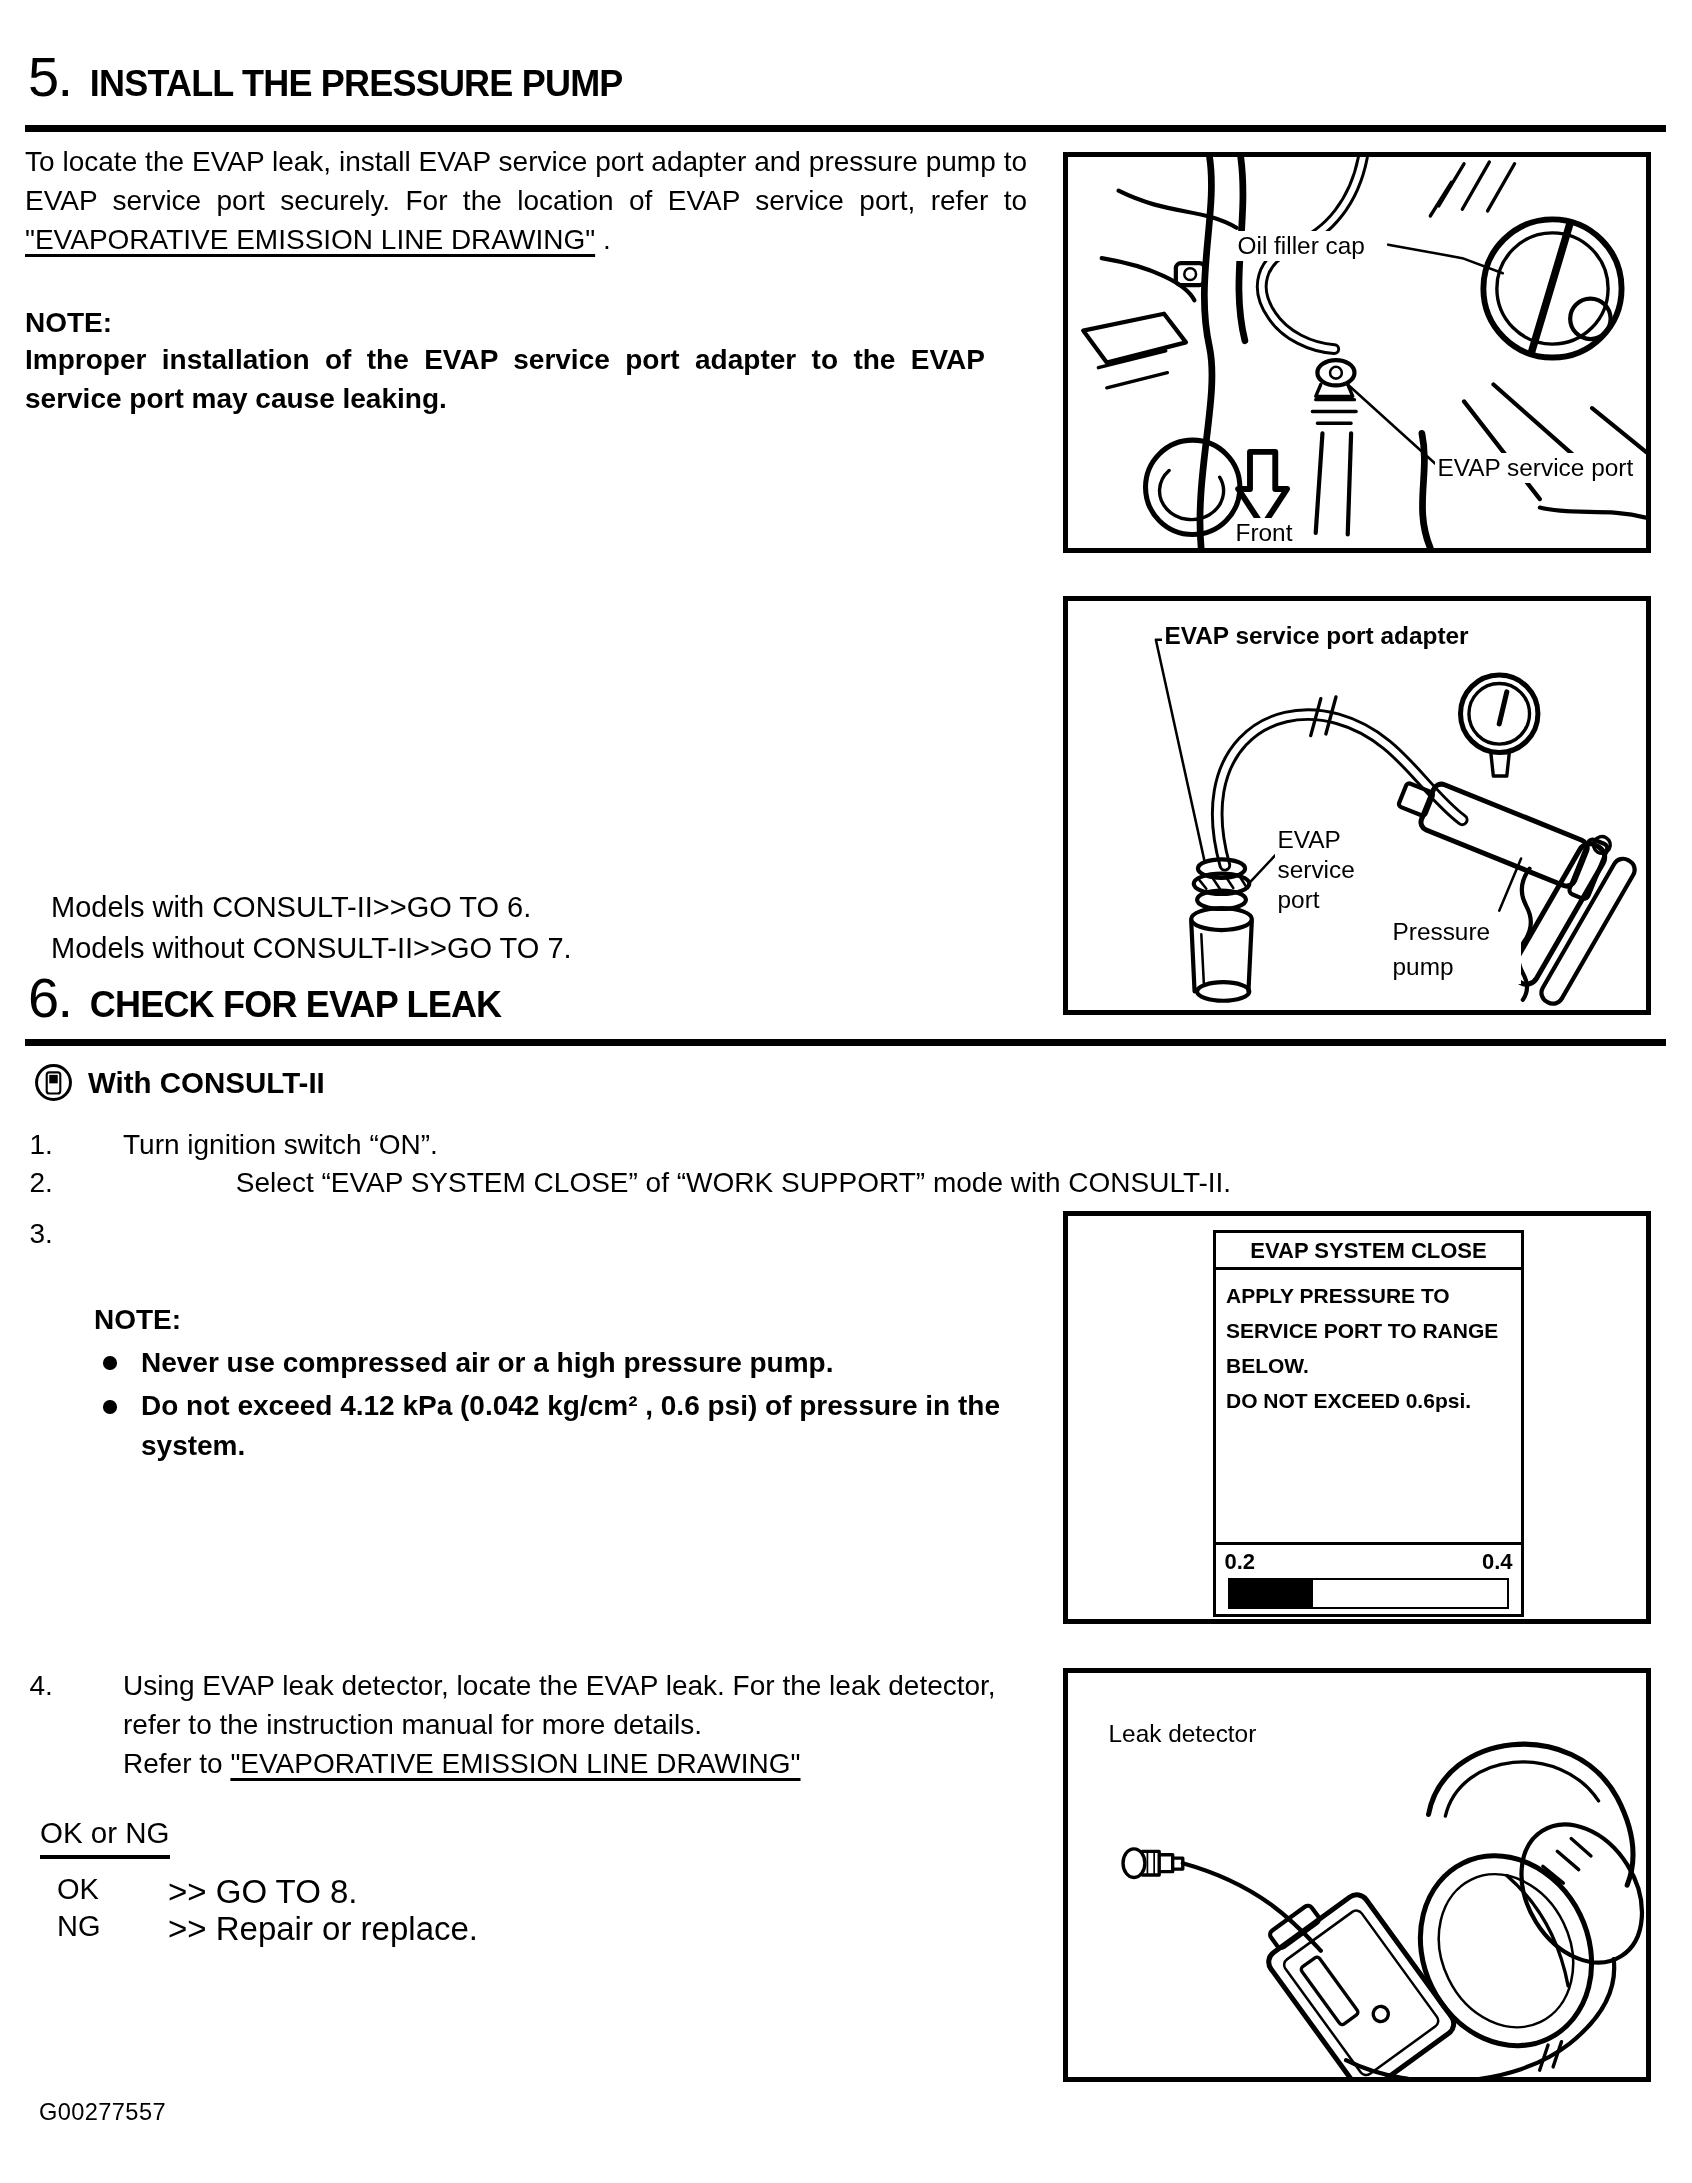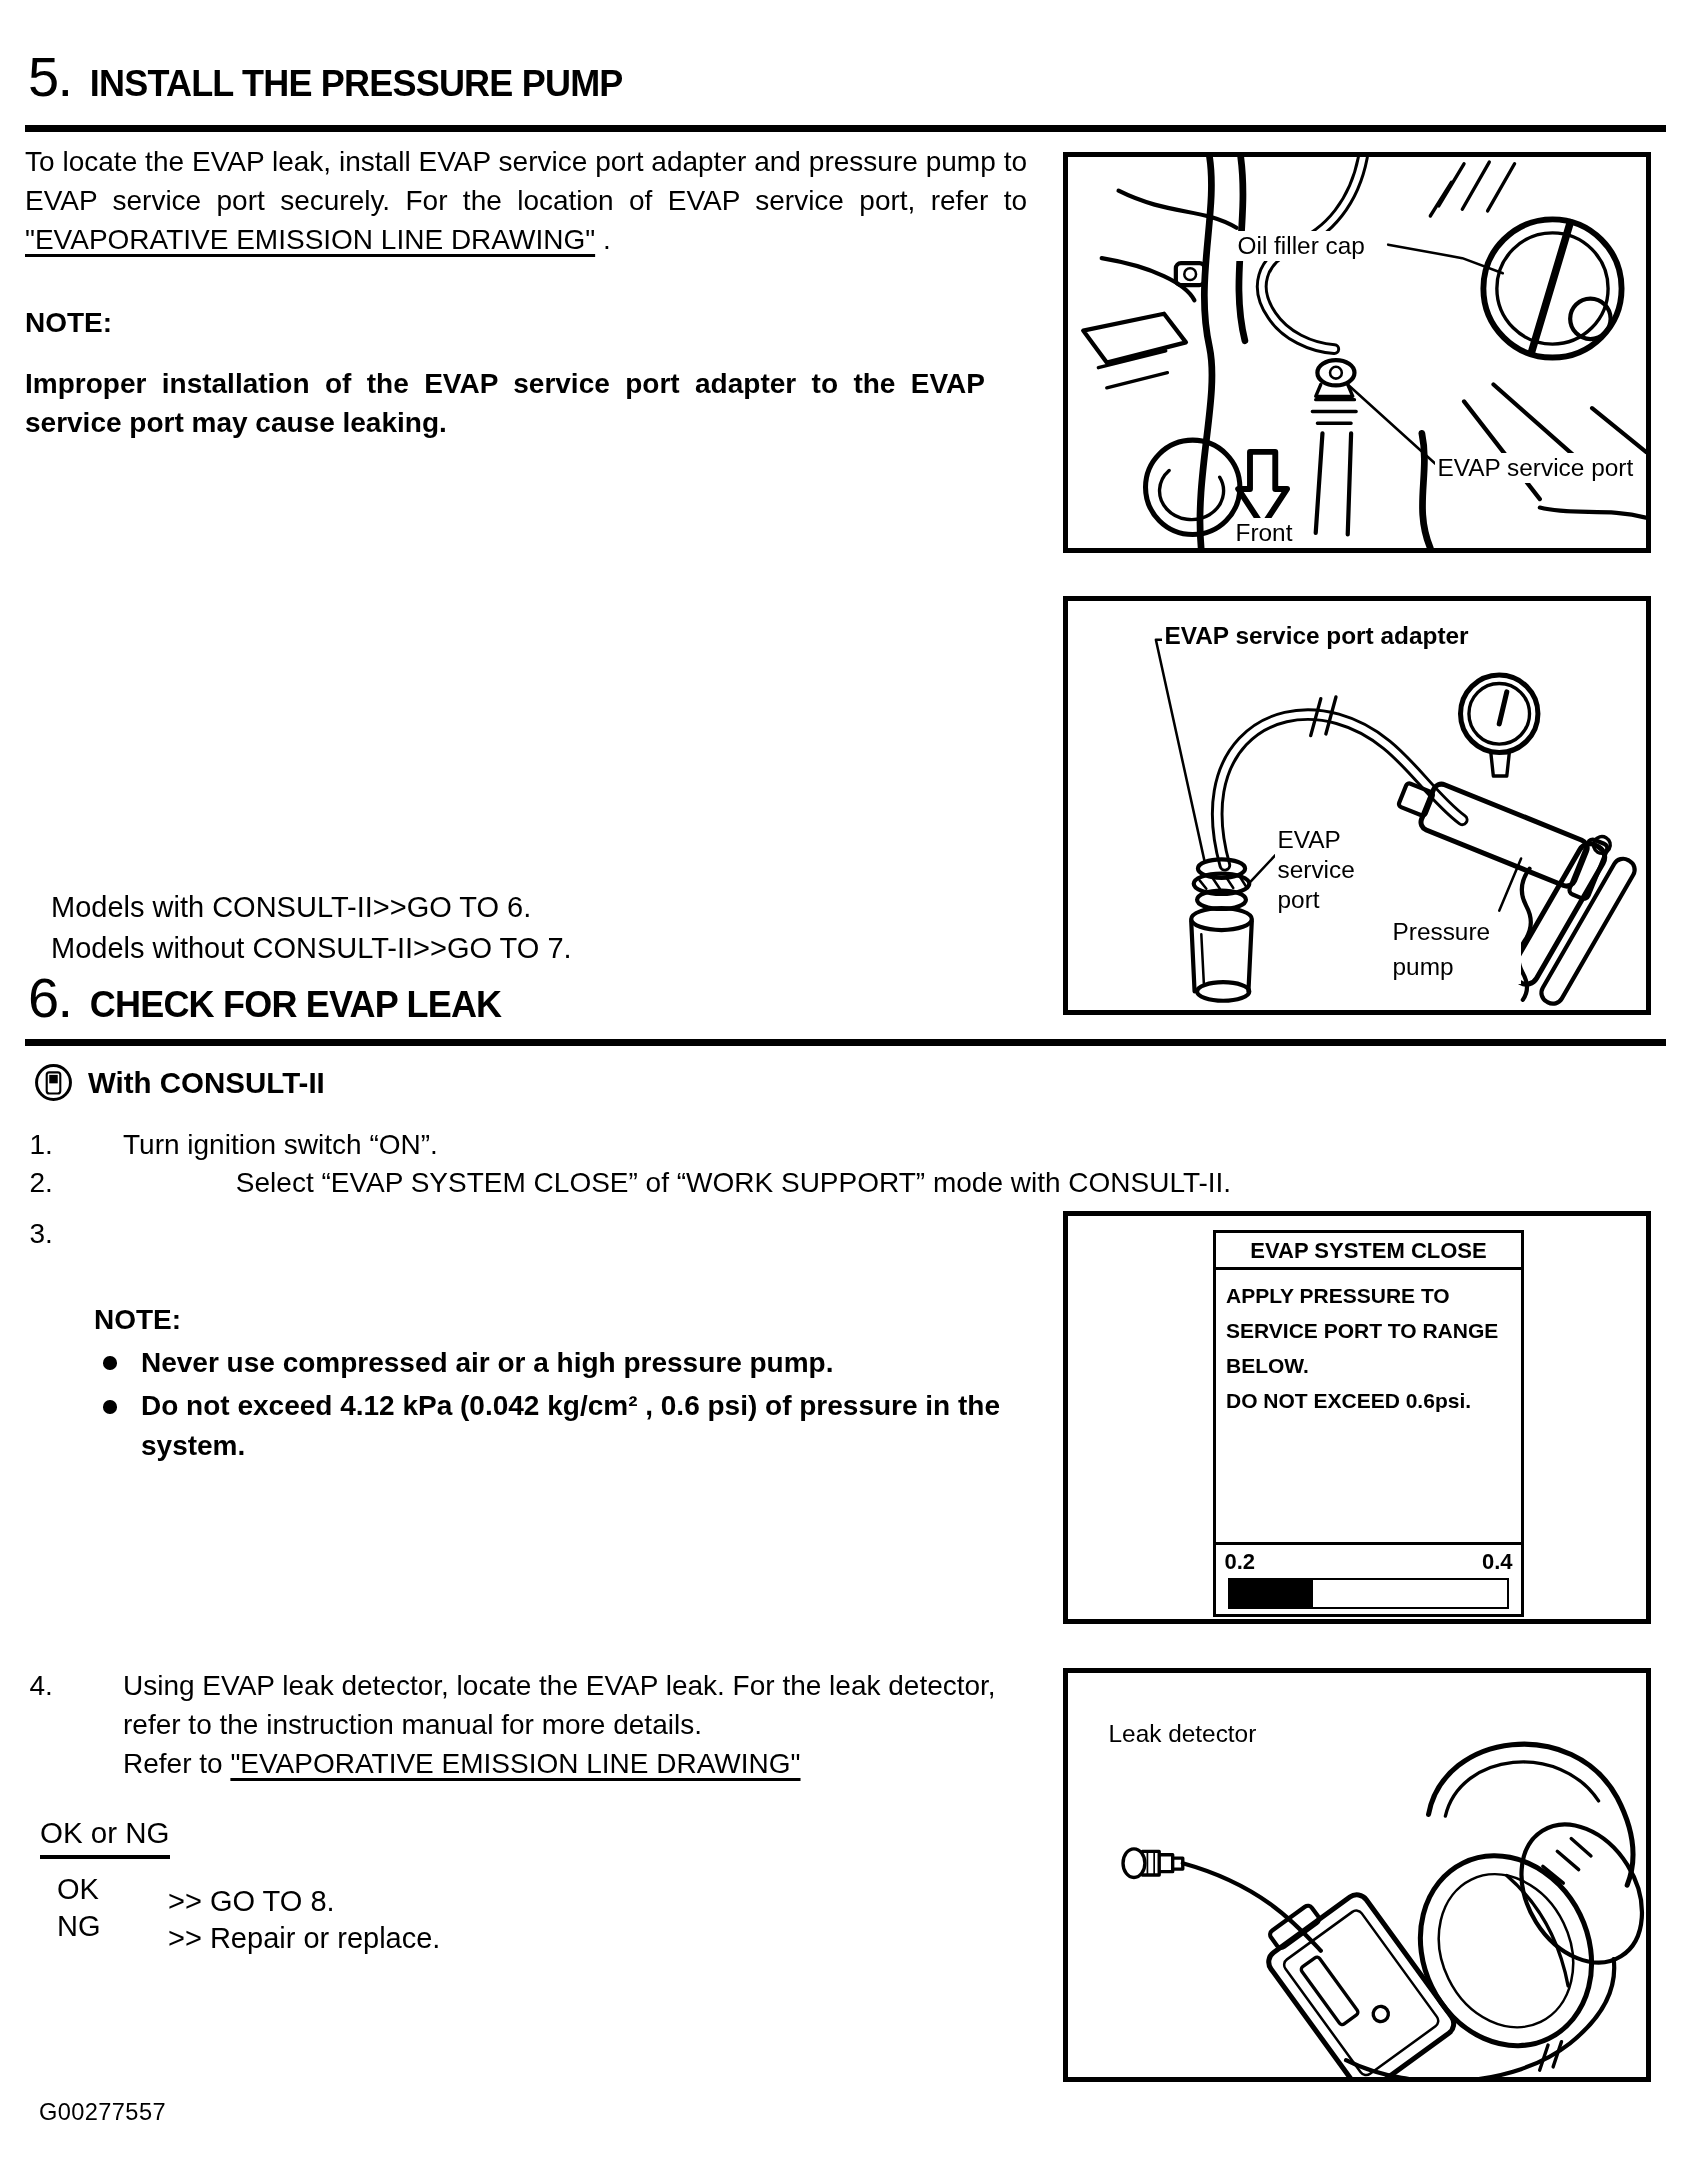--- a/index.html
+++ b/index.html
@@ -16,21 +16,21 @@
   .h-rule{position:absolute;left:25px;width:1641px;height:6.7px;background:#000;}
   
   .body-text{font-size:28px;line-height:39px;font-weight:400;}
   .bold{font-weight:700;}
   .justify{text-align:justify;}
   .doclink{text-decoration:underline;text-underline-offset:5px;text-decoration-thickness:2.5px;color:#000;cursor:pointer;}
   
   .routing-line{position:absolute;font-size:29px;line-height:37px;white-space:nowrap;}
   .okng{font-size:29.5px;border-bottom:4.2px solid #000;padding-bottom:5px;display:inline-block;}
   .result-label{position:absolute;font-size:29px;}
-  .result-action{position:absolute;font-size:29px;white-space:nowrap;margin-top:12px;}
+  .result-action{position:absolute;font-size:33px;white-space:nowrap;}
   
   .step-num{position:absolute;left:29.5px;font-size:28px;line-height:39px;}
   .step-text{position:absolute;left:123px;font-size:28px;line-height:39px;}
   .note-label{position:absolute;font-size:28px;font-weight:700;}
   .bullet-dot{position:absolute;width:13.5px;height:13.5px;border-radius:50%;background:#000;}
   .bullet-text{position:absolute;font-size:28px;line-height:40px;font-weight:700;}
   
   .mode-row{position:absolute;display:flex;align-items:center;gap:15px;}
   .mode-label{font-size:29.5px;font-weight:700;white-space:nowrap;}
   
@@ -57,21 +57,21 @@
     <span class="sec-num">5.</span>
     <span class="sec-title">INSTALL THE PRESSURE PUMP</span>
   </div>
   <div class="h-rule" style="top:125px;"></div>
 
   <div class="abs body-text justify" style="left:25px;top:142px;width:1002px;">
     <span>To locate the EVAP leak, install EVAP service port adapter and pressure pump to EVAP service port securely. For the location of EVAP service port, refer to </span><span class="doclink">"EVAPORATIVE EMISSION LINE DRAWING"</span><span> .</span>
   </div>
 
   <div class="abs body-text bold" style="left:25px;top:303px;">NOTE:</div>
-  <div class="abs body-text bold justify" style="left:25px;top:340px;width:960px;margin-top:24px;">Improper installation of the EVAP service port adapter to the EVAP service port may cause leaking.</div>
+  <div class="abs body-text bold justify" style="left:25px;top:340px;width:960px;">Improper installation of the EVAP service port adapter to the EVAP service port may cause leaking.</div>
 
   <div class="fig" style="left:1063px;top:152px;width:578px;height:391px;">
     <svg viewBox="0 0 686 464" width="578" height="391" stroke="#000" fill="none" stroke-linecap="round" stroke-linejoin="round">
       <path d="M168,0 C178,66 150,146 168,226 C180,284 150,376 158,464" stroke-width="8"></path>
       <path d="M205,0 C215,76 192,146 210,218" stroke-width="8"></path>
       <path d="M350,0 C340,52 310,90 268,106 C228,122 220,156 242,188 C258,212 288,226 316,228" stroke-width="14"></path>
       <path d="M350,0 C340,52 310,90 268,106 C228,122 220,156 242,188 C258,212 288,226 316,228" stroke="#fff" stroke-width="7"></path>
       <path d="M470,8 L440,58 M500,6 L468,62 M530,8 L498,64 M455,30 L430,70" stroke-width="4"></path>
       <path d="M60,40 C120,70 160,60 200,84" stroke-width="5"></path>
       <path d="M40,120 C100,130 140,150 150,170" stroke-width="5"></path>

